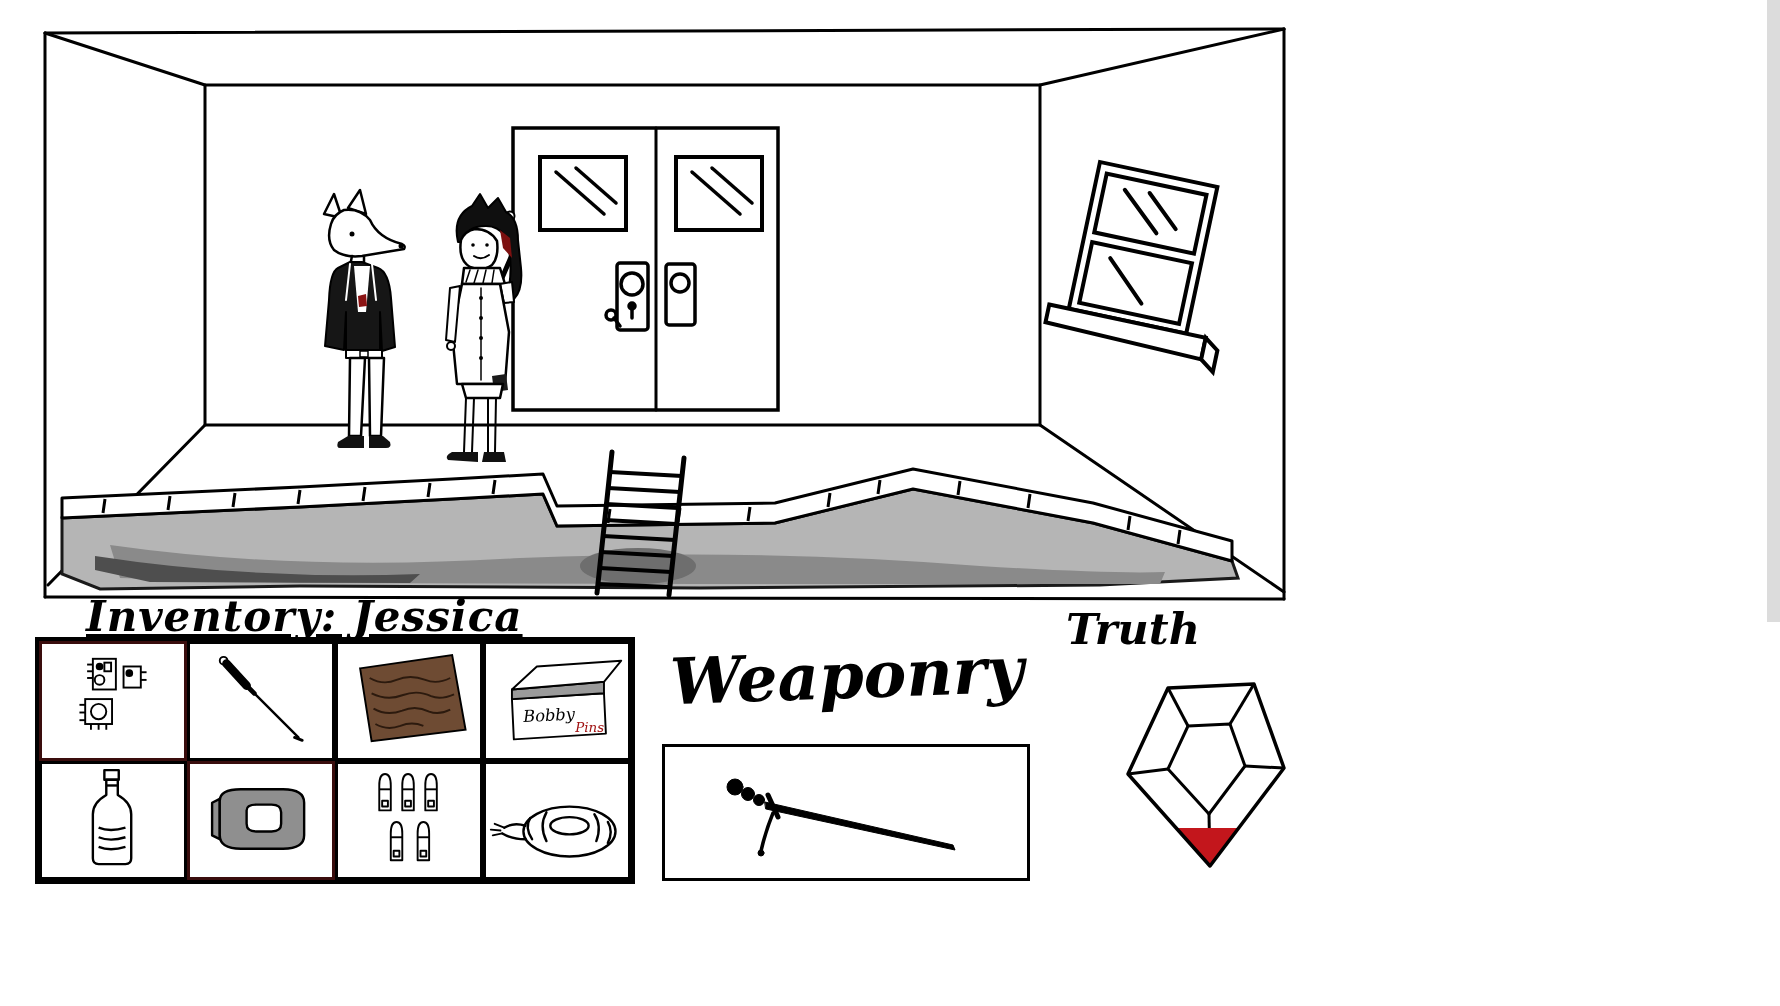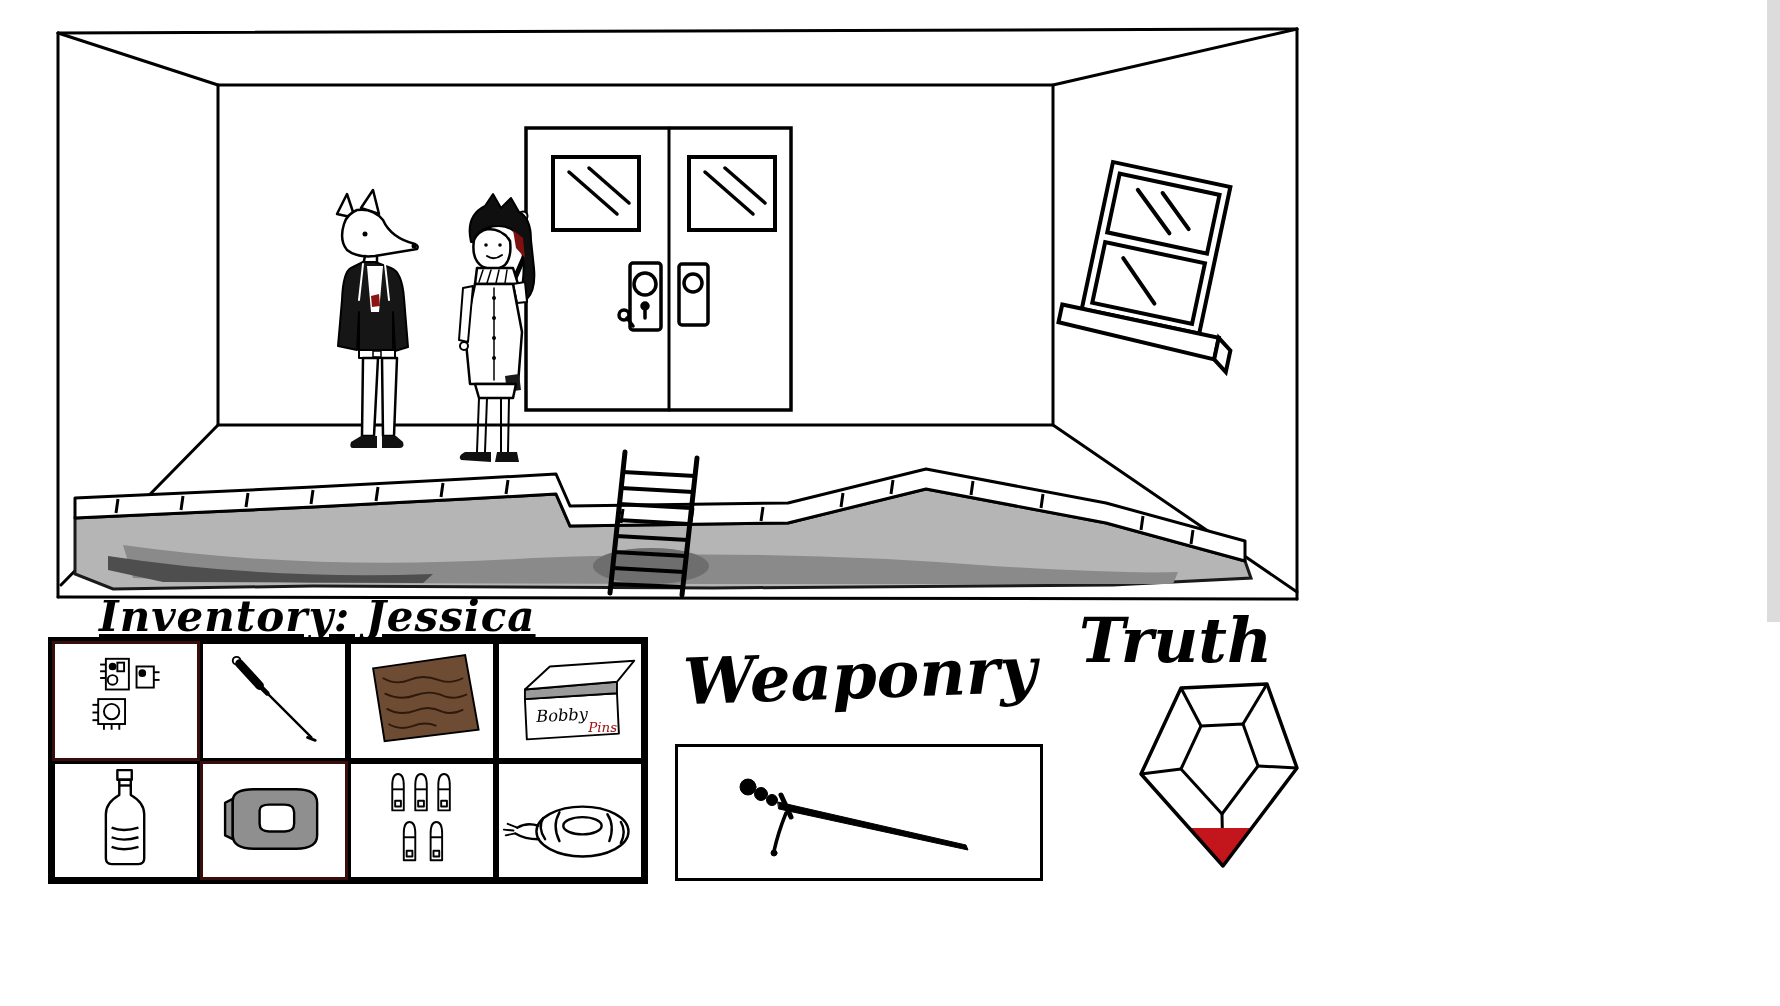--- a/index.html
+++ b/index.html
@@ -1,39 +1,39 @@
 <!DOCTYPE html>
 <html><head>
 <meta charset="utf-8">
 <style>
   * { margin:0; padding:0; box-sizing:border-box; }
   html,body { width:1780px; height:1006px; background:#ffffff; overflow:hidden;
               font-family:"Liberation Sans", sans-serif; position:relative; }
-  .stage { position:absolute; inset:0;margin-left:13px; }
+  .stage { position:absolute; inset:0; }
 
   .scene-svg { position:absolute; left:0; top:0; }
 
   .right-edge-strip { position:absolute; right:0; top:0; width:13px; height:622px; background:#dcdcdc; }
 
   .hand { font-family:"DejaVu Serif", serif; font-style:italic; font-weight:bold; color:#000; white-space:nowrap; }
 
   .inv-title { position:absolute; left:86px; top:592px; font-size:42px; letter-spacing:1px; text-decoration:underline; }
 
   .inv-grid { position:absolute; left:35px; top:637px; width:600px; height:247px;
               border:4px solid #000; display:grid;
               grid-template-columns:repeat(4,1fr); grid-template-rows:repeat(2,1fr); background:#fff; }
   .inv-slot { border:3px solid #000; display:flex; align-items:center; justify-content:center; background:#fff; }
   .inv-slot.accent { border-color:#3a0d0d; }
   .inv-slot svg { display:block; }
   .inv-slot text, .weap-box text { font-family:"DejaVu Serif", serif; font-style:italic; }
 
   .weap-title { position:absolute; left:670px; top:638px; font-size:64px; transform:rotate(-2deg); }
   .weap-box { position:absolute; left:662px; top:744px; width:368px; height:137px; border:3px solid #000; background:#fff; }
 
-  .truth-title { position:absolute; left:1066px; top:604px; font-size:62px; }
+  .truth-title { position:absolute; left:1066px; top:604px; font-size:43px; }
   .truth-gem { position:absolute; left:1118px; top:676px; }
 </style>
 </head>
 <body>
 
 <div class="stage">
 
   <svg class="scene-svg" width="1300" height="606" viewBox="0 0 1300 606">
 
     <g stroke="#000" stroke-width="3" fill="none" stroke-linecap="round" stroke-linejoin="round">

